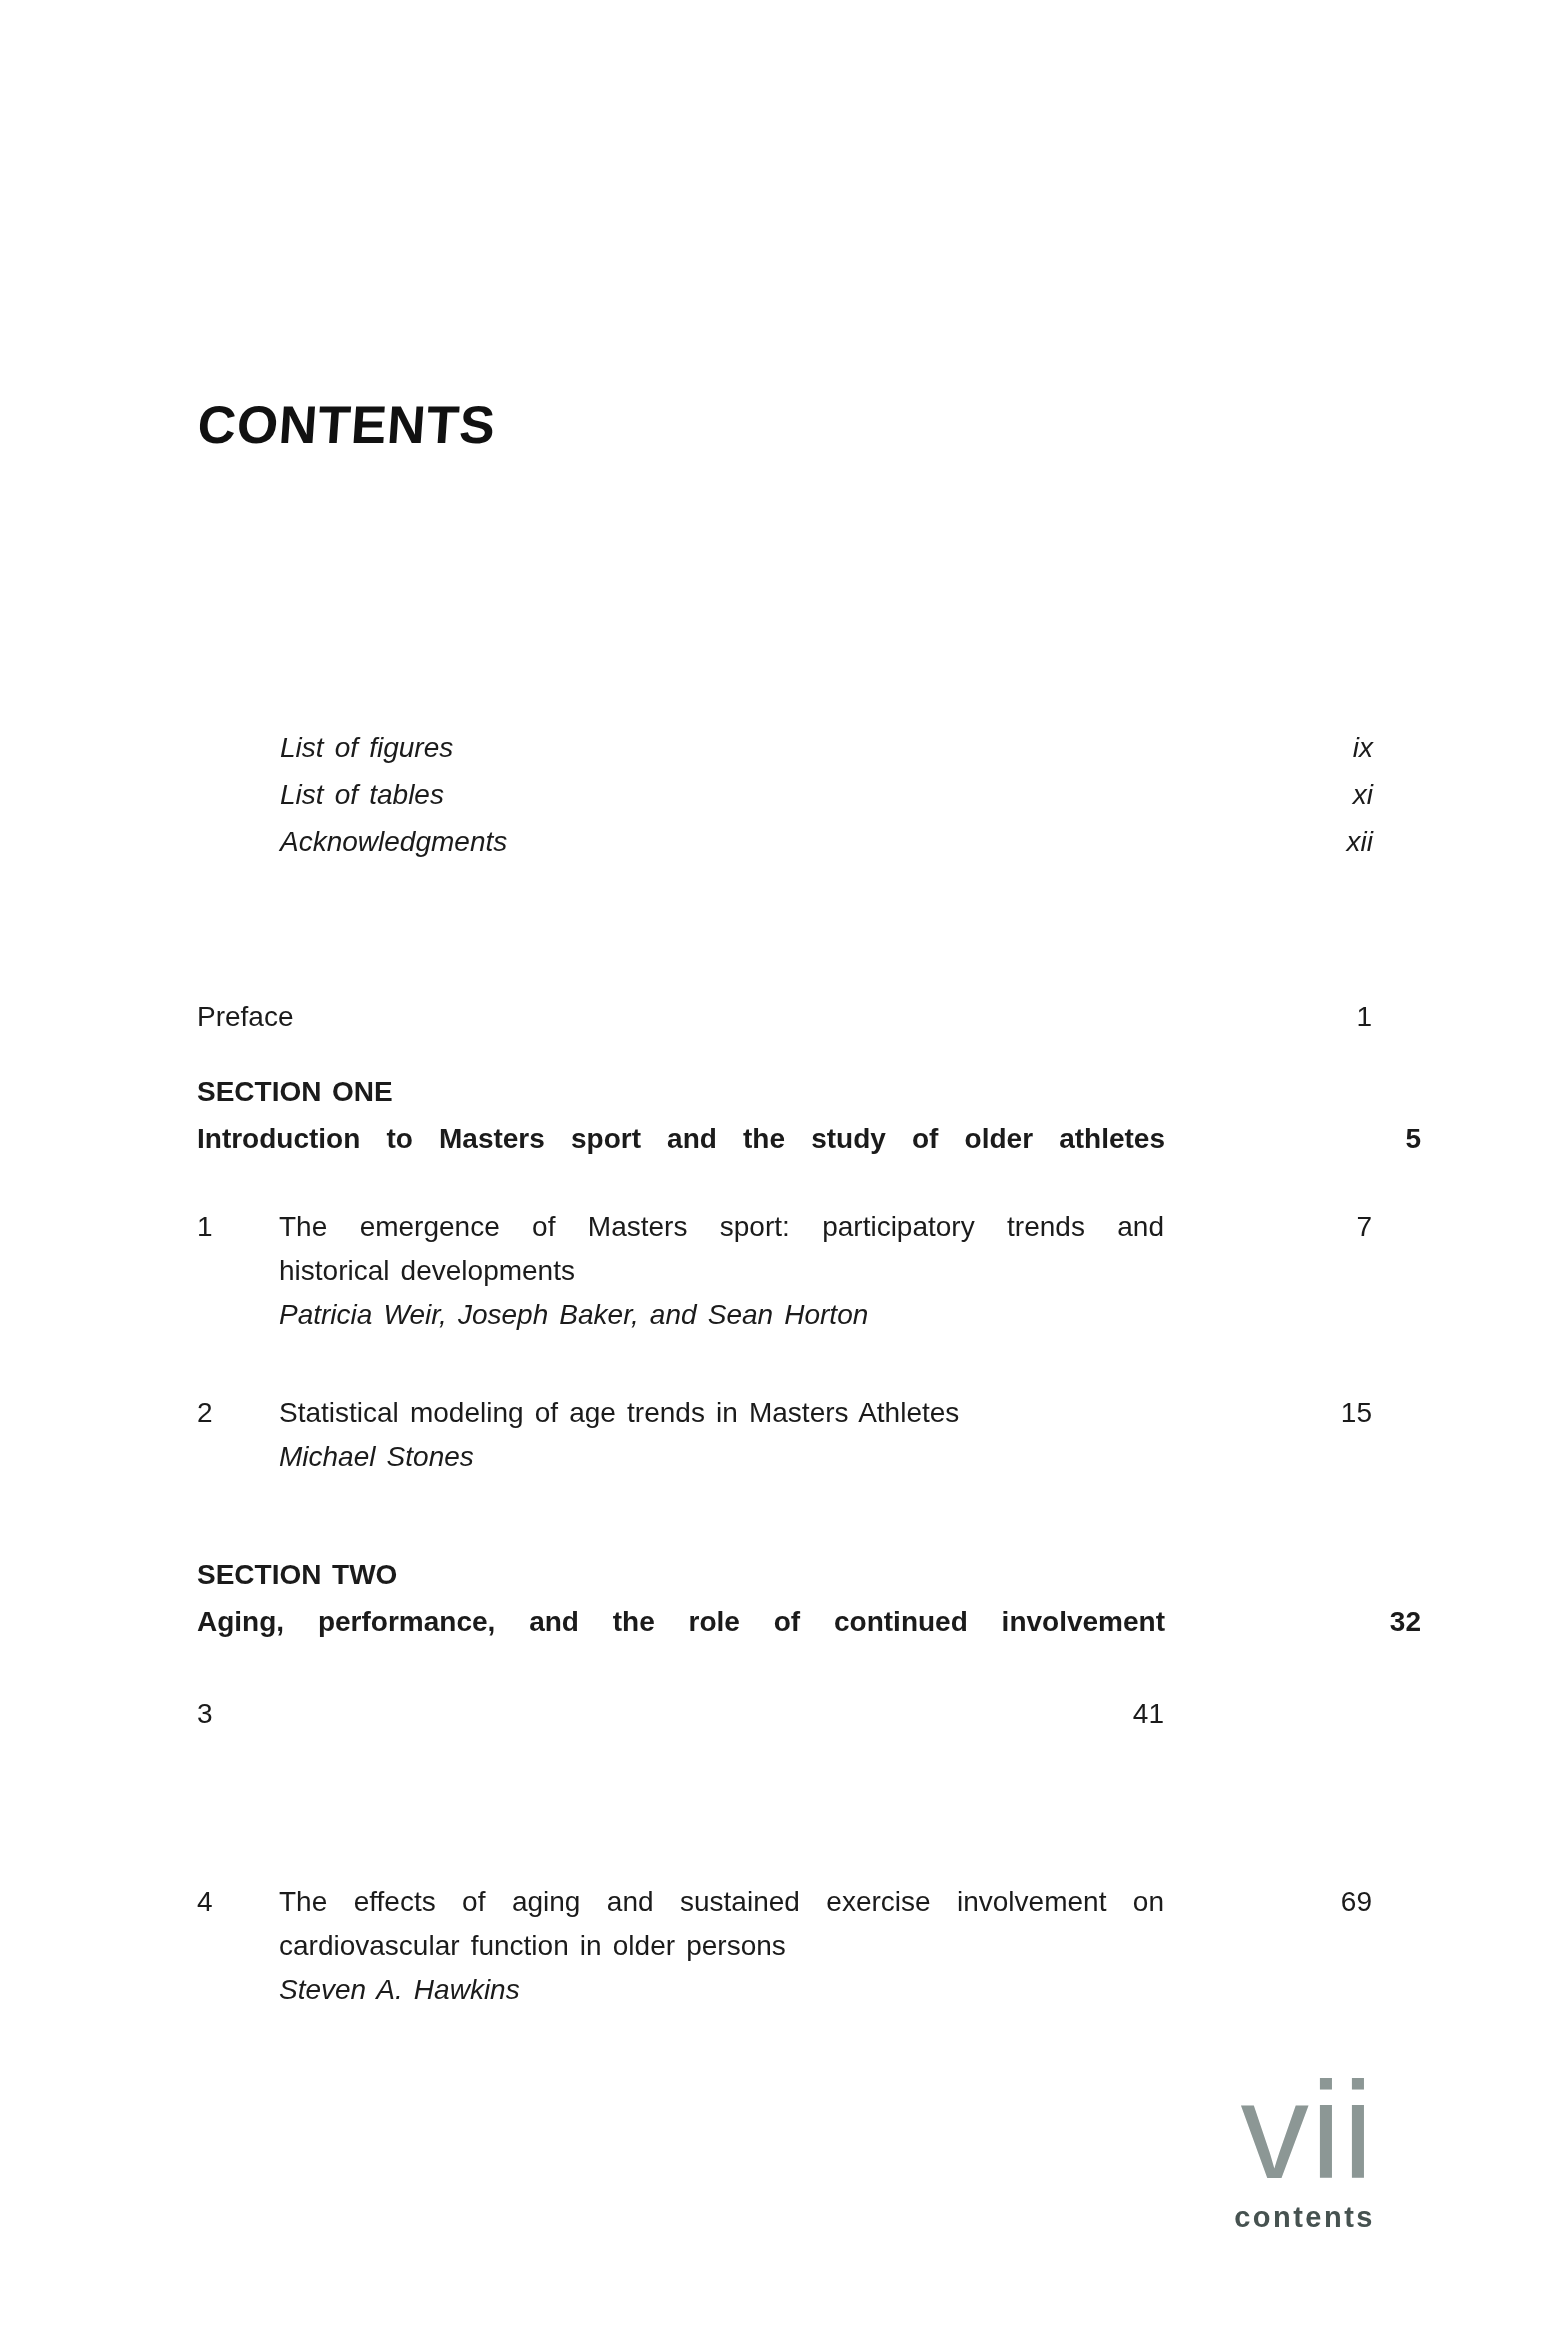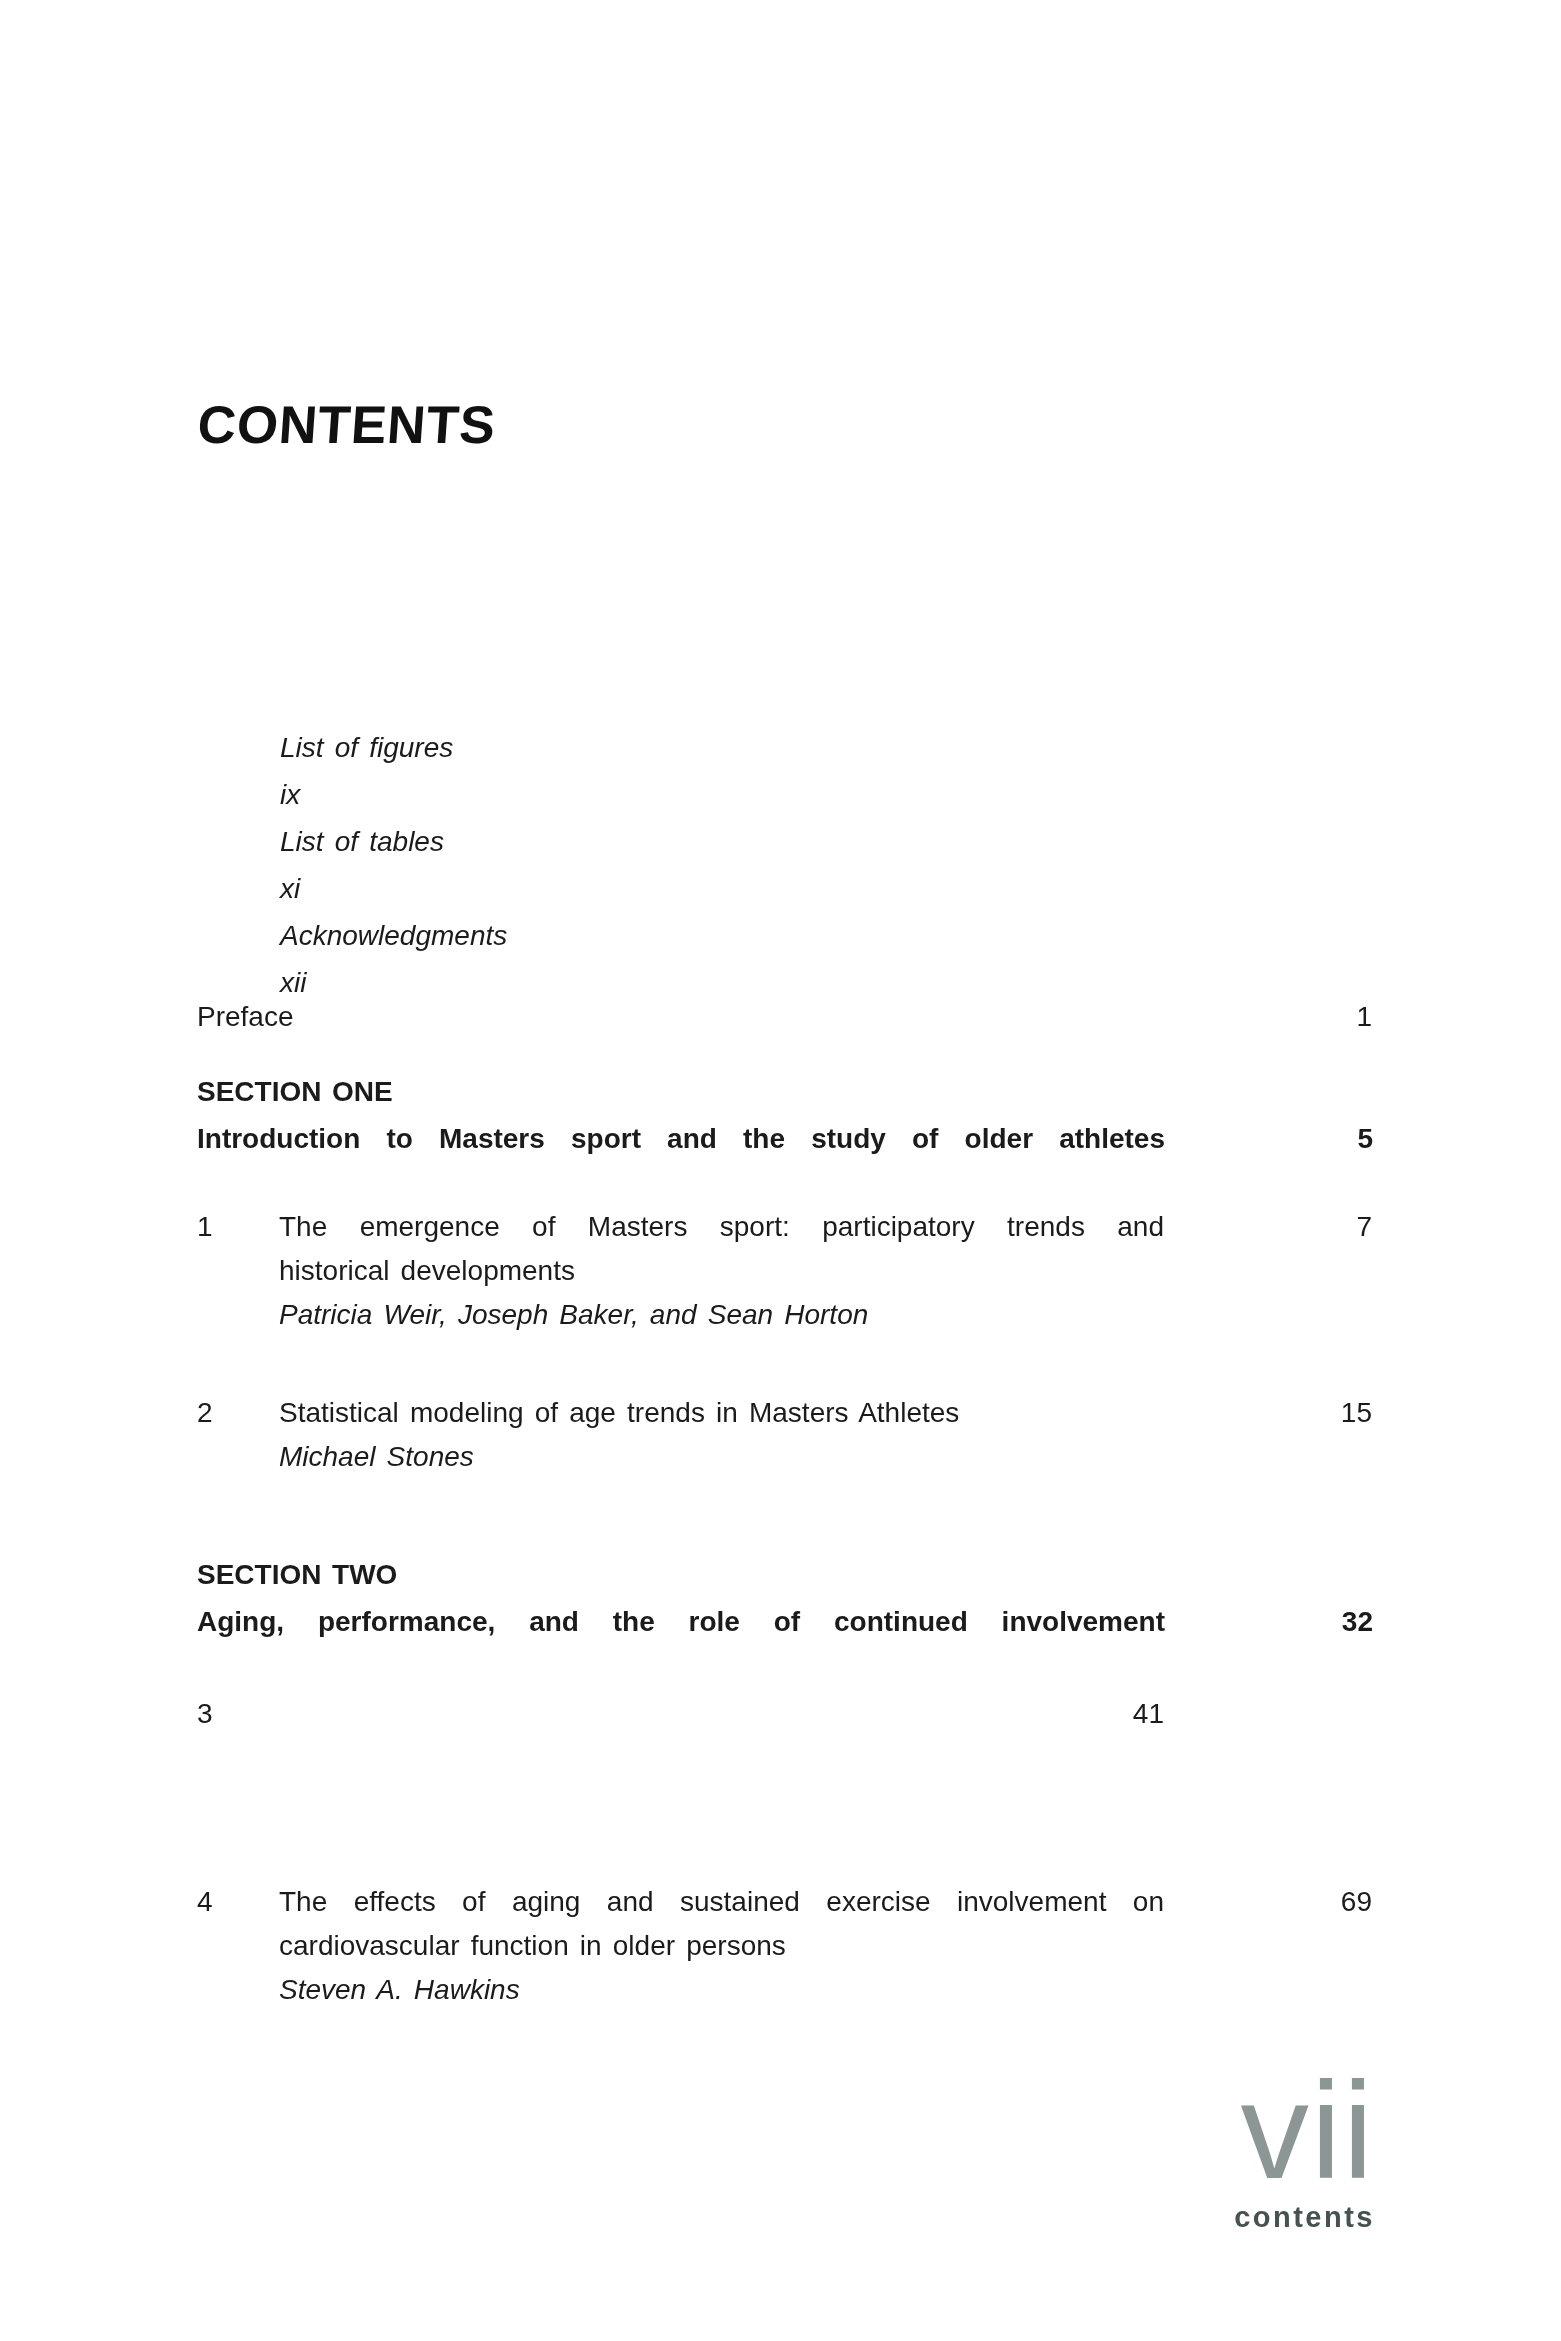--- a/index.html
+++ b/index.html
@@ -41,21 +41,20 @@
     top: 724px;
     width: 1093px;
   }
   .fm-row {
     display: flex;
     justify-content: space-between;
     font-size: 28px;
     line-height: 47px;
     font-style: italic;
     word-spacing: 0.12em;
-    flex-direction: column;
   }
 
   
   .preface-row {
     left: 197px;
     top: 995px;
     width: 1175px;
     display: flex;
     justify-content: space-between;
     align-items: center;
@@ -68,20 +67,21 @@
     font-weight: 700;
   }
   .sec-heading {
     font-size: 28px;
     line-height: 47px;
     word-spacing: 0.1em;
   }
   .sec-sub-row {
     display: grid;
     grid-template-columns: 968px 208px;
+    gap: 48px;
   }
   .sec-subtitle {
     font-size: 28px;
     line-height: 47px;
     word-spacing: 0.12em;
     text-align: justify;
     text-align-last: justify;
   }
   .sec-page {
     font-size: 28px;

